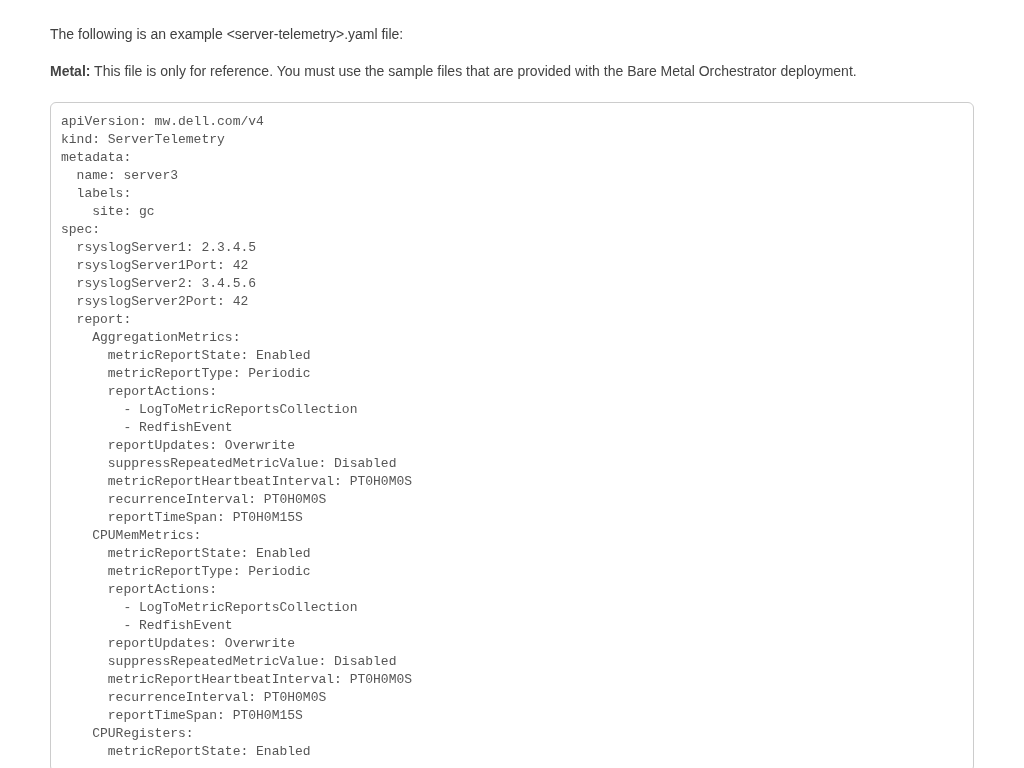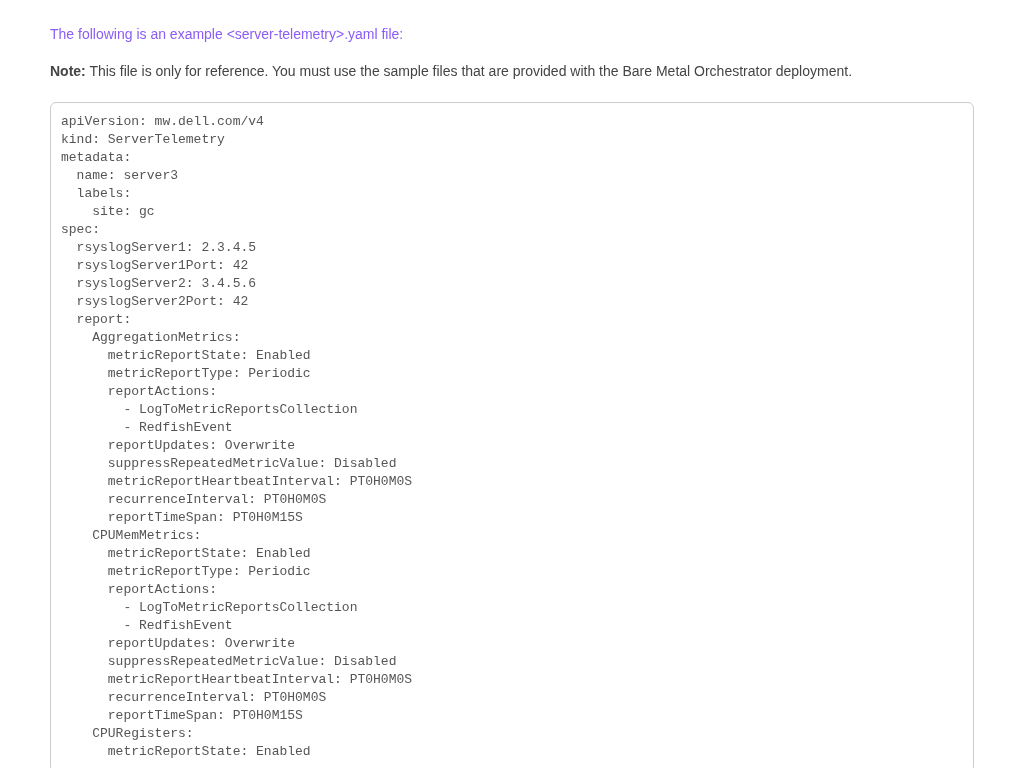--- a/index.html
+++ b/index.html
@@ -10,21 +10,21 @@
     body {
       font-family: -apple-system, BlinkMacSystemFont, "Segoe UI", Helvetica, Arial, sans-serif;
       font-size: 14px;
       color: #333;
       background: #fff;
       padding: 24px 50px;
       width: 1024px;
     }
     .intro-text {
       margin-bottom: 16px;
-      color: #8b5cf6;
+      color: #404040;
       line-height: 1.5;
     }
     .note-line {
       margin-bottom: 20px;
       color: #444;
       line-height: 1.5;
     }
     .note-label {
       font-weight: bold;
     }
@@ -40,21 +40,21 @@
       white-space: pre;
       overflow: hidden;
     }
   </style>
 </head>
 <body>
 
 <p class="intro-text">The following is an example &lt;server-telemetry&gt;.yaml file:</p>
 
 <p class="note-line">
-  <span class="note-label">Note:</span><span> This file is only for reference. You must use the sample files that are provided with the Bare Metal Orchestrator deployment.</span>
+  <span class="note-label">Metal:</span><span> This file is only for reference. You must use the sample files that are provided with the Bare Metal Orchestrator deployment.</span>
 </p>
 
 <div class="code-block">apiVersion: mw.dell.com/v4
 kind: ServerTelemetry
 metadata:
   name: server3
   labels:
     site: gc
 spec:
   rsyslogServer1: 2.3.4.5

